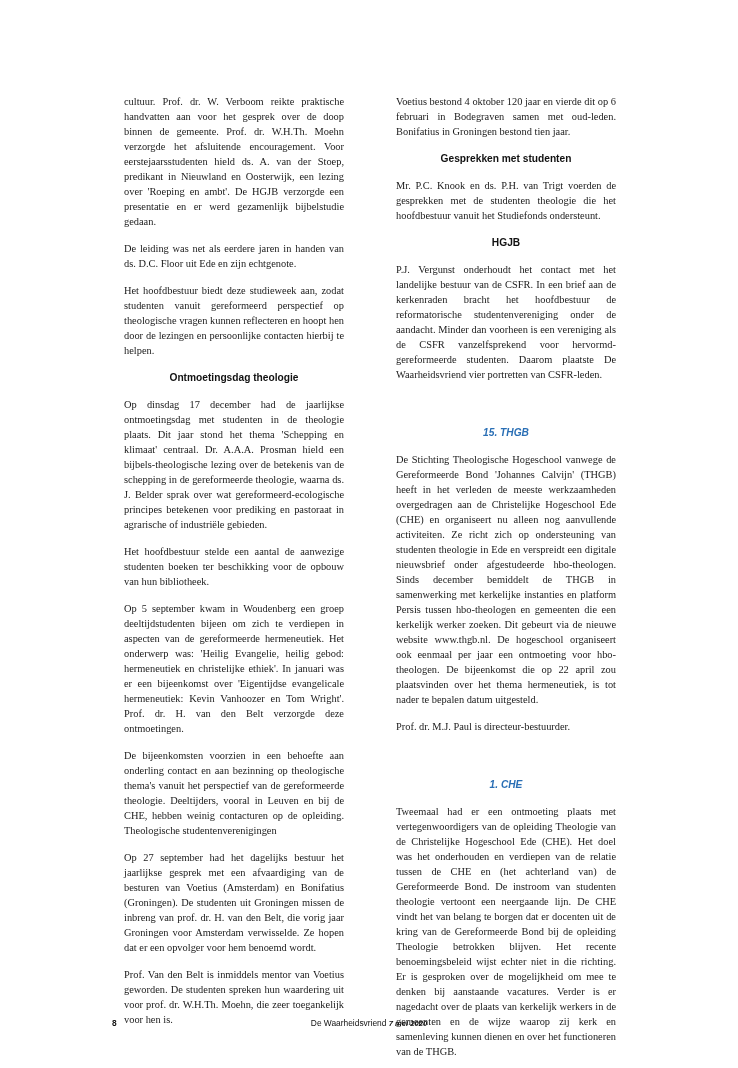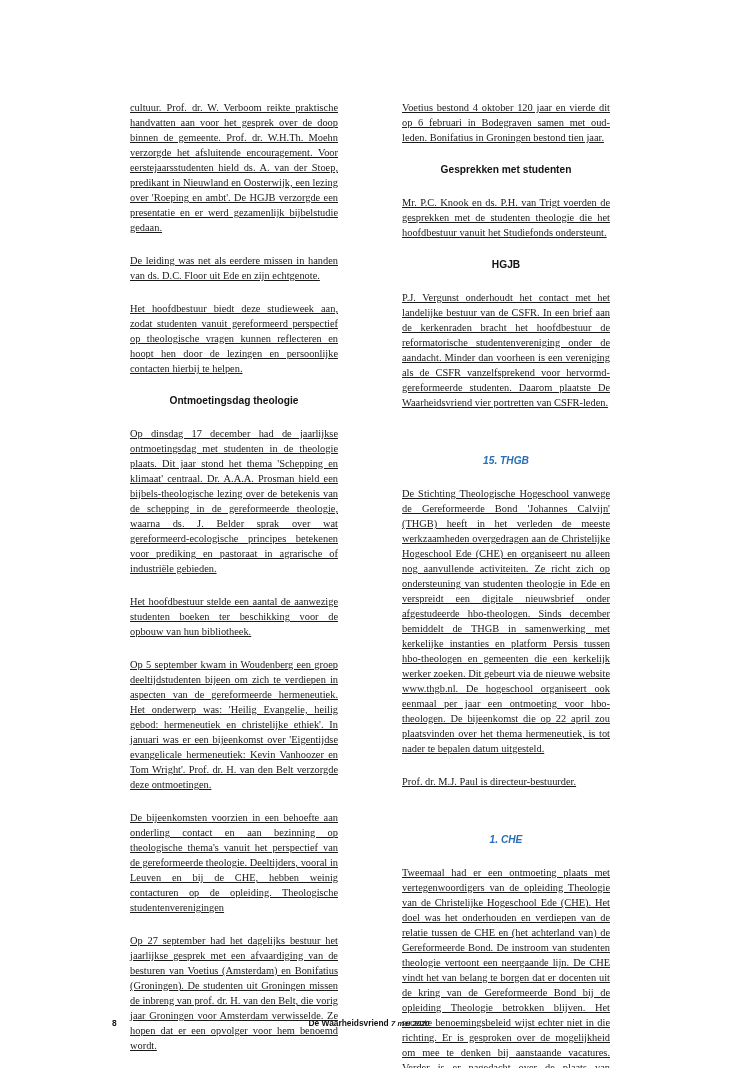--- a/index.html
+++ b/index.html
@@ -32,24 +32,23 @@
     display: flex;
     gap: 28px;
   }
   .col {
     width: 244px;
     font-size: 10.4px;
     line-height: 15.0px;
     text-align: left;
   }
   .col p {
-    margin: 18px;
+    margin: 12px;
     text-align: justify;
     hyphens: manual;
-    text-decoration: underline;
   }
   .block {
     margin-bottom: 0px;
   }
   h3.head {
     font-family: "Liberation Sans", sans-serif;
     font-size: 10.2px;
     font-weight: bold;
     line-height: 14px;
     margin: 13px 0 3px 0;
@@ -81,38 +80,38 @@
     position: absolute;
     left: 0;
     top: 0px;
     width: 738px;
     text-align: center;
     font-family: "Liberation Sans", sans-serif;
     font-size: 8.4px;
     color: #111111;
   }
   .footer-center .mag {
-    font-weight: bold;
+    font-weight: normal;
   }
   .footer-center .issue {
     font-style: italic;
     font-weight: bold;
     font-size: 7.6px;
   }
 </style>
 </head>
 <body>
 
 <div class="page">
 
   <div class="columns">
 
     <div class="col">
       <p class="block">cultuur. Prof. dr. W. Verboom reikte praktische handvatten aan voor het gesprek over de doop binnen de gemeente. Prof. dr. W.H.Th. Moehn verzorgde het afsluitende encouragement. Voor eerstejaarsstudenten hield ds. A. van der Stoep, predikant in Nieuwland en Oosterwijk, een lezing over 'Roeping en ambt'. De HGJB verzorgde een presentatie en er werd gezamenlijk bijbelstudie gedaan.</p>
-      <p class="block">De leiding was net als eerdere missen in handen van ds. D.C. Floor uit Ede en zijn echtgenote.</p>
+      <p class="block">De leiding was net als eerdere jaren in handen van ds. D.C. Floor uit Ede en zijn echtgenote.</p>
       <p class="block">Het hoofdbestuur biedt deze studieweek aan, zodat studenten vanuit gereformeerd perspectief op theologische vragen kunnen reflecteren en hoopt hen door de lezingen en persoonlijke contacten hierbij te helpen.</p>
 
       <h3 class="head">Ontmoetingsdag theologie</h3>
       <p class="block">Op dinsdag 17 december had de jaarlijkse ontmoetingsdag met studenten in de theologie plaats. Dit jaar stond het thema 'Schepping en klimaat' centraal. Dr. A.A.A. Prosman hield een bijbels-theologische lezing over de betekenis van de schepping in de gereformeerde theologie, waarna ds. J. Belder sprak over wat gereformeerd-ecologische principes betekenen voor prediking en pastoraat in agrarische of industriële gebieden.</p>
       <p class="block">Het hoofdbestuur stelde een aantal de aanwezige studenten boeken ter beschikking voor de opbouw van hun bibliotheek.</p>
 
       <p class="block">Op 5 september kwam in Woudenberg een groep deeltijdstudenten bijeen om zich te verdiepen in aspecten van de gereformeerde hermeneutiek. Het onderwerp was: 'Heilig Evangelie, heilig gebod: hermeneutiek en christelijke ethiek'. In januari was er een bijeenkomst over 'Eigentijdse evangelicale hermeneutiek: Kevin Vanhoozer en Tom Wright'. Prof. dr. H. van den Belt verzorgde deze ontmoetingen.</p>
       <p class="block">De bijeenkomsten voorzien in een behoefte aan onderling contact en aan bezinning op theologische thema's vanuit het perspectief van de gereformeerde theologie. Deeltijders, vooral in Leuven en bij de CHE, hebben weinig contacturen op de opleiding. Theologische studentenverenigingen</p>
       <p class="block">Op 27 september had het dagelijks bestuur het jaarlijkse gesprek met een afvaardiging van de besturen van Voetius (Amsterdam) en Bonifatius (Groningen). De studenten uit Groningen missen de inbreng van prof. dr. H. van den Belt, die vorig jaar Groningen voor Amsterdam verwisselde. Ze hopen dat er een opvolger voor hem benoemd wordt.</p>
       <p class="block">Prof. Van den Belt is inmiddels mentor van Voetius geworden. De studenten spreken hun waardering uit voor prof. dr. W.H.Th. Moehn, die zeer toegankelijk voor hen is.</p>

